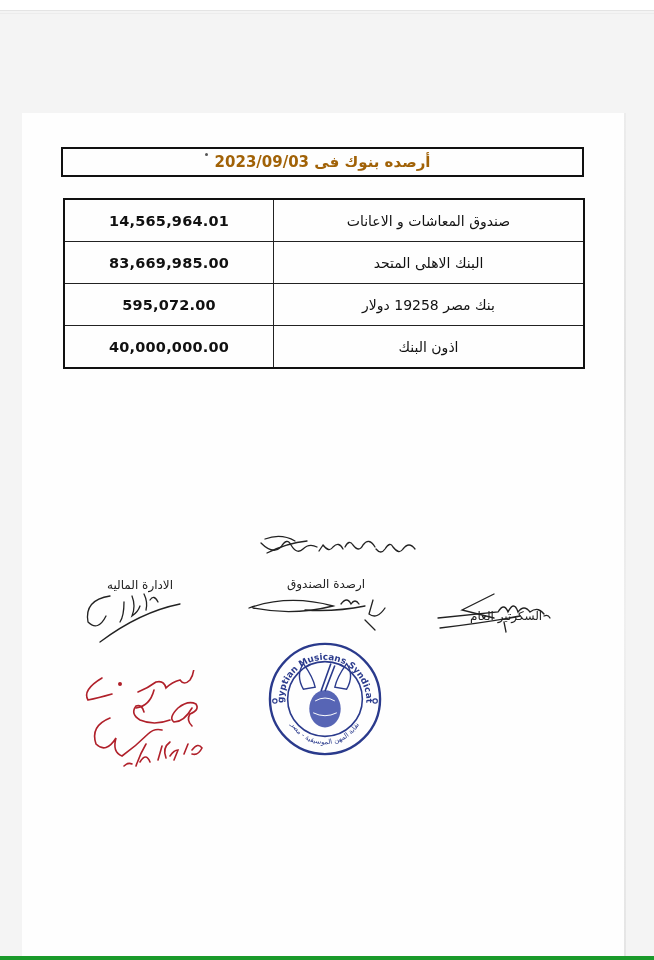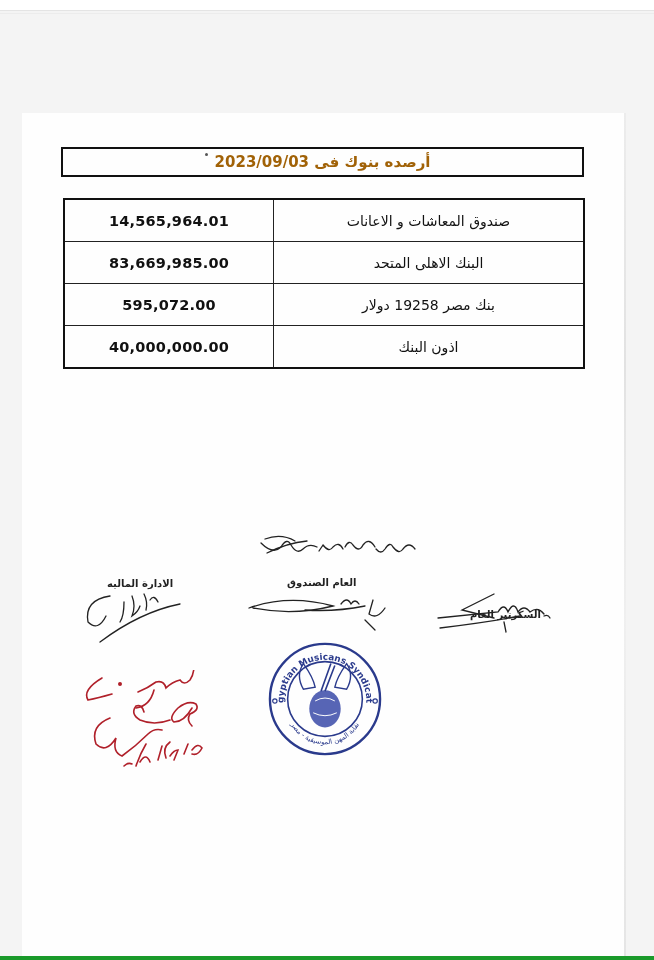--- a/index.html
+++ b/index.html
@@ -72,21 +72,21 @@
     table.balances td.label {
       direction: rtl;
       font-size: 14px;
     }
 
     .closing {
       position: absolute; left: 255px; top: 527px;
     }
     .sig-label {
       position: absolute;
-      font-size: 10px; font-weight: bold; color: #222;
+      font-size: 12px; font-weight: normal; color: #222;
       direction: rtl;
     }
     .sig { position: absolute; }
     .stamp {
       position: absolute; left: 266px; top: 640px; width: 118px; height: 118px;
     }
     .approval { position: absolute; left: 80px; top: 670px; }
   </style>
 </head>
 <body>
@@ -129,21 +129,21 @@
     <path d="M160 22 q-6 -8 -12 0 q-4 6 -10 -2 q-3 -6 -8 2 q-4 6 -9 0"></path>
     <path d="M120 20 q-6 -10 -12 -2 q-4 8 -10 0 q-4 -6 -8 2"></path>
     <path d="M88 22 q-4 -8 -10 -2 q-4 6 -10 -2 l-4 6"></path>
     <path d="M62 20 q-8 -4 -14 2 q-6 6 -12 -4 q-4 -8 -10 2 q-8 8 -20 -4"></path>
     <path d="M40 14 q-14 -8 -30 -2"></path>
     <path d="M12 26 q20 -10 40 -12"></path>
   </g>
 </svg>
 
 <div class="sig-label" style="left:470px; top:577px;margin-top:32px;">السكرتير العام</div>
-<div class="sig-label" style="left:287px; top:577px;">العام الصندوق</div>
+<div class="sig-label" style="left:287px; top:577px;">ارصدة الصندوق</div>
 <div class="sig-label" style="left:107px; top:578px;">الادارة الماليه</div>
 
 <svg class="sig" style="left:432px; top:588px;" width="130" height="45" viewBox="0 0 130 45">
   <g fill="none" stroke="#222" stroke-width="1.3" stroke-linecap="round">
     <path d="M62 6 L30 22 L62 30"></path>
     <path d="M6 30 q40 -4 60 -6 q6 -10 10 0 q6 -12 10 0 q6 -8 12 0 q8 -6 14 2"></path>
     <path d="M8 40 q50 -6 80 -12"></path>
     <path d="M72 34 l2 10"></path>
     <path d="M112 28 q4 -2 6 2"></path>
   </g>

